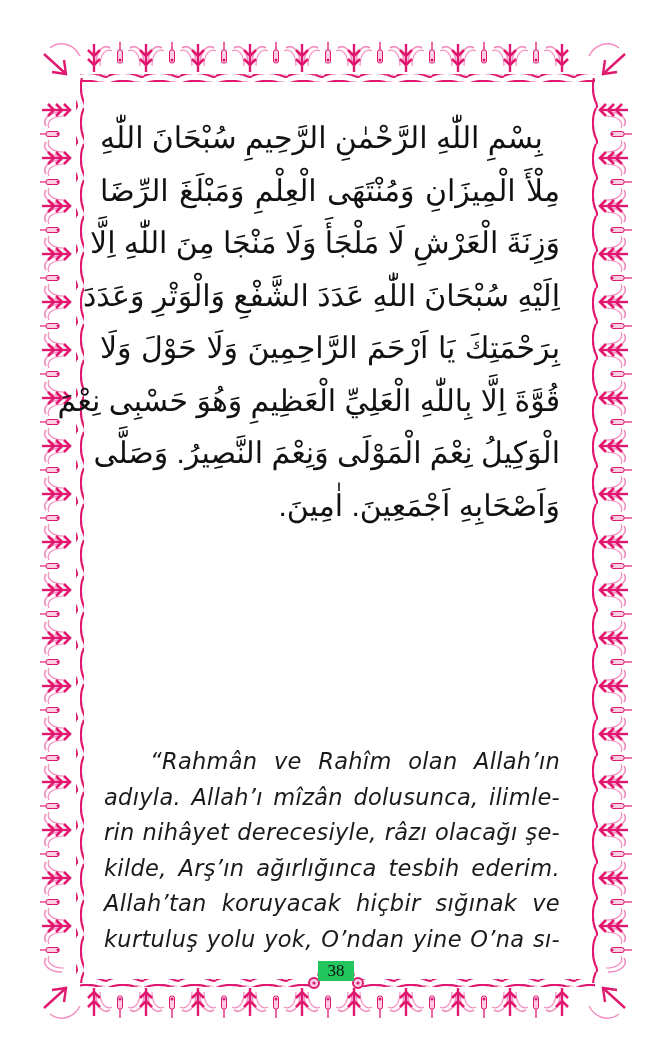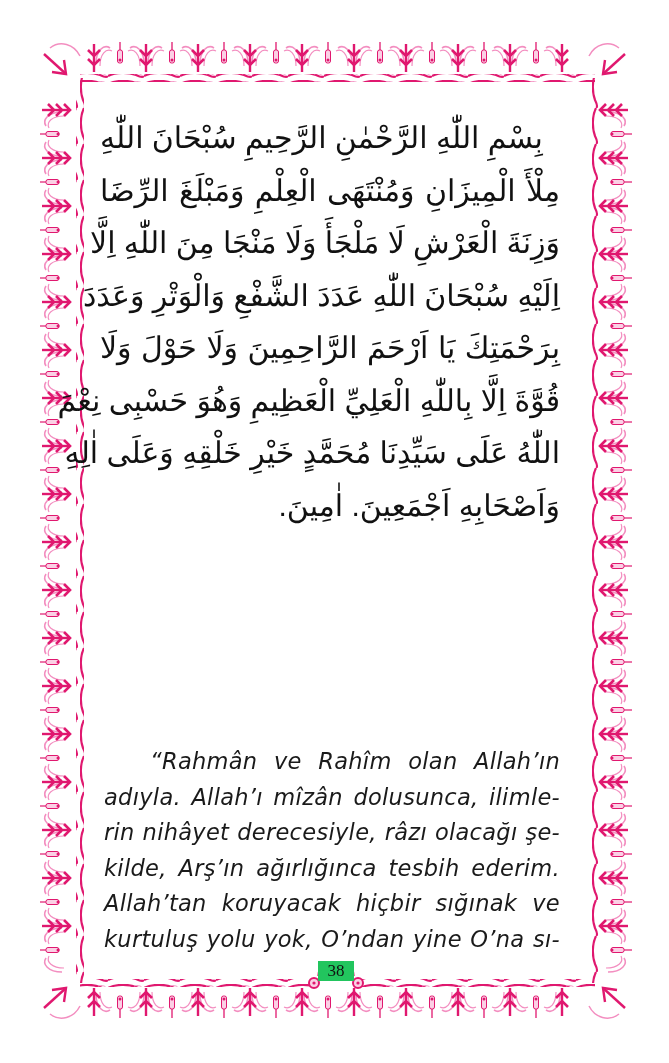--- a/index.html
+++ b/index.html
@@ -195,21 +195,21 @@
     </g>
   </svg>
 
   <div class="arabic" lang="ar">
     <span class="line first">بِسْمِ اللّٰهِ الرَّحْمٰنِ الرَّحِيمِ سُبْحَانَ اللّٰهِ</span>
     <span class="line">مِلْأَ الْمِيزَانِ وَمُنْتَهَى الْعِلْمِ وَمَبْلَغَ الرِّضَا</span>
     <span class="line">وَزِنَةَ الْعَرْشِ لَا مَلْجَأَ وَلَا مَنْجَا مِنَ اللّٰهِ اِلَّا</span>
     <span class="line">اِلَيْهِ سُبْحَانَ اللّٰهِ عَدَدَ الشَّفْعِ وَالْوَتْرِ وَعَدَدَ</span>
     <span class="line">بِرَحْمَتِكَ يَا اَرْحَمَ الرَّاحِمِينَ وَلَا حَوْلَ وَلَا</span>
     <span class="line">قُوَّةَ اِلَّا بِاللّٰهِ الْعَلِيِّ الْعَظِيمِ وَهُوَ حَسْبِى نِعْمَ</span>
-    <span class="line">اللّٰهُ عَلَى سَيِّدِنَا مُحَمَّدٍ خَيْرِ خَلْقِهِ وَعَلَى اٰلِهِ</span>
+    <span class="line">الْوَكِيلُ نِعْمَ الْمَوْلَى وَنِعْمَ النَّصِيرُ. وَصَلَّى</span>
     <span class="line last">وَاَصْحَابِهِ اَجْمَعِينَ. اٰمِينَ.</span>
   </div>
 
   <div class="translation" lang="tr">
     <span class="line indent">“Rahmân ve Rahîm olan Allah’ın</span>
     <span class="line">adıyla. Allah’ı mîzân dolusunca, ilimle-</span>
     <span class="line">rin nihâyet derecesiyle, râzı olacağı şe-</span>
     <span class="line">kilde, Arş’ın ağırlığınca tesbih ederim.</span>
     <span class="line">Allah’tan koruyacak hiçbir sığınak ve</span>
     <span class="line">kurtuluş yolu yok, O’ndan yine O’na sı-</span>

